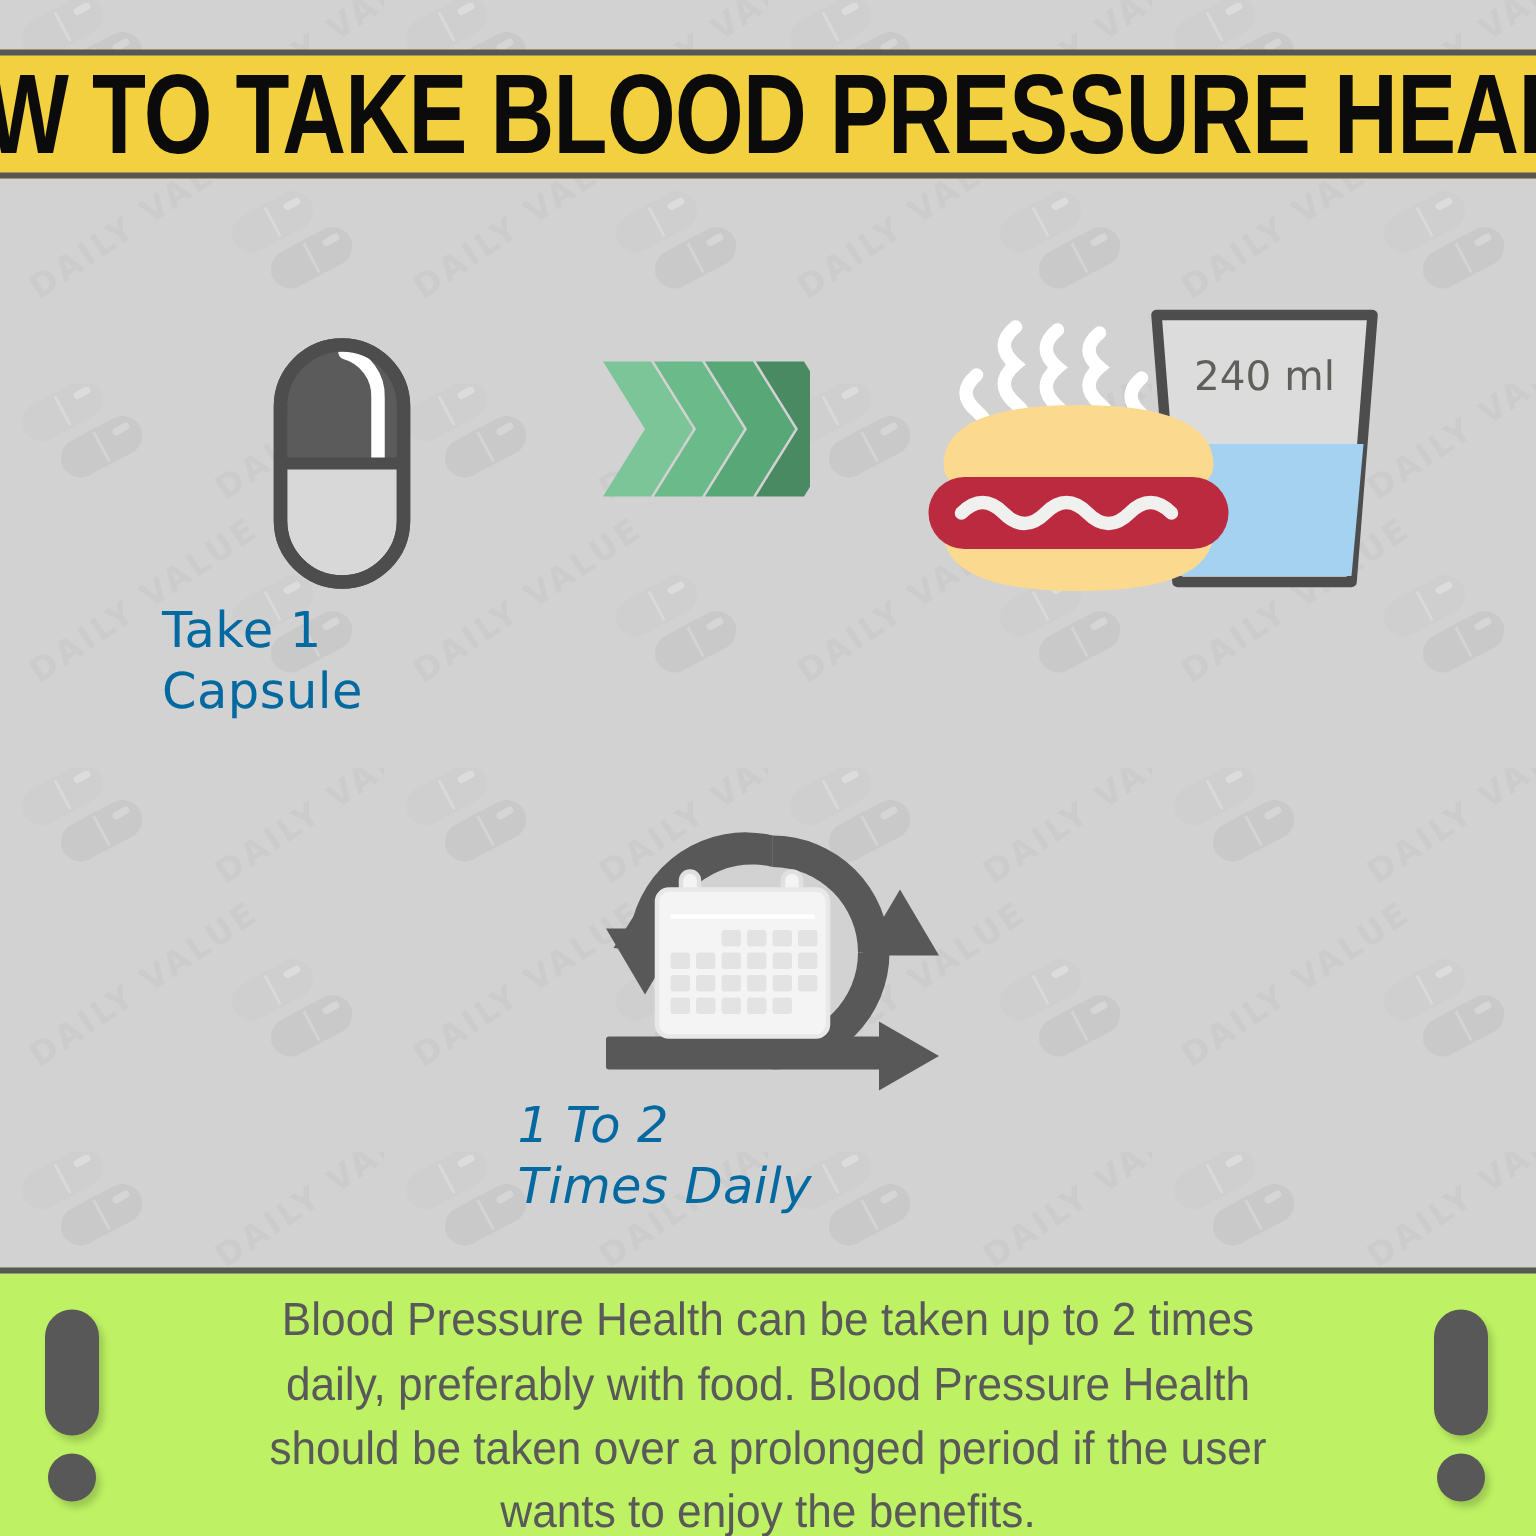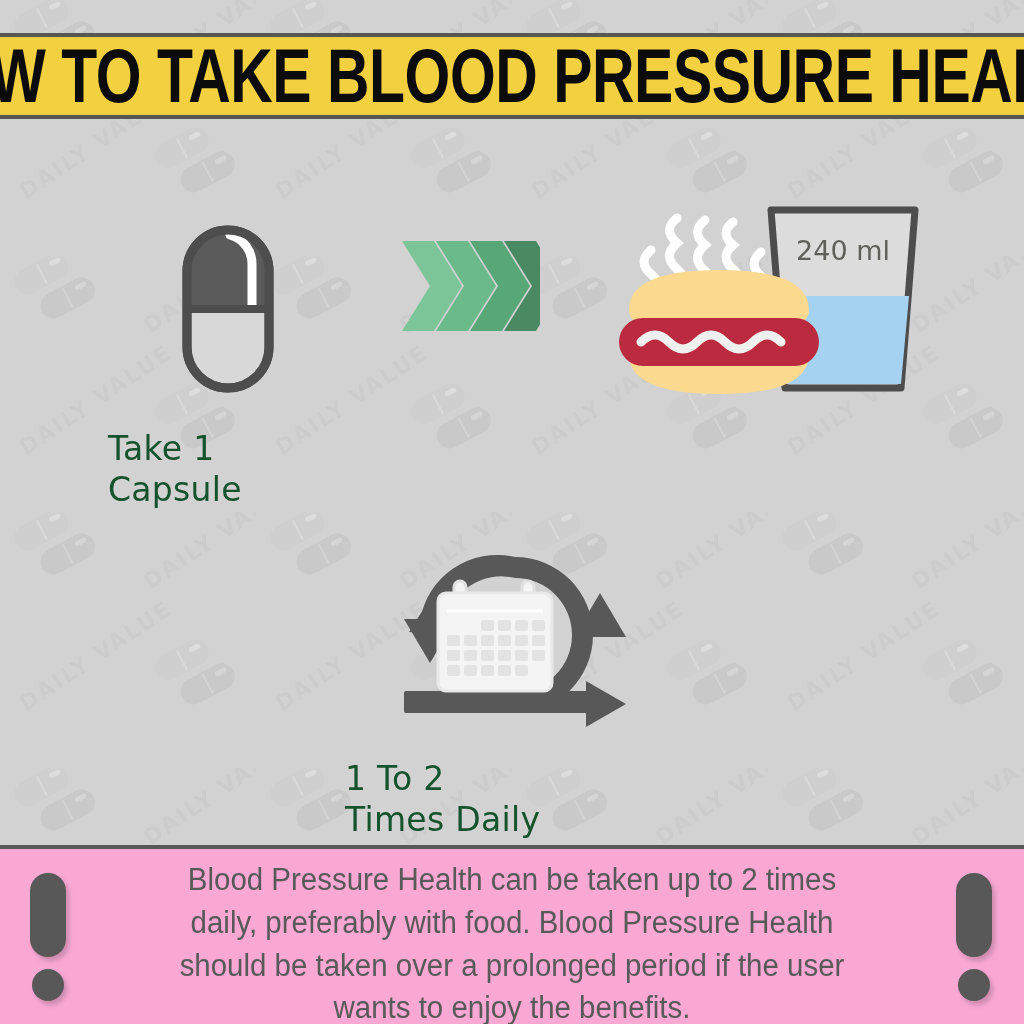--- a/index.html
+++ b/index.html
@@ -64,50 +64,49 @@
   }
 
   .step {
     position: absolute;
     text-align: left;
   }
   .step-label {
     font-family: "DejaVu Sans", sans-serif;
     font-size: 33px;
     font-weight: 400;
-    color: #14532d;
+    color: #0369a1;
     line-height: 1.25;
     white-space: pre-line;
     letter-spacing: 0.3px;
-    margin-top: 29px;
   }
 
   
   .step-capsule { left: 108px; top: 100px; width: 240px; }
   .capsule-icon { height: 180px; display: flex; align-items: center; justify-content: center; }
 
   
   .step-arrows { left: 400px; top: 118px; width: 180px; }
 
   
   .step-food { left: 580px; top: 55px; width: 380px; }
   .food-icon { height: 230px; display: flex; align-items: flex-end; justify-content: center; }
 
   
-  .step-calendar { left: 345px; top: 430px; width: 340px; }
+  .step-calendar { left: 345px; top: 430px; width: 340px; font-style: italic; }
   .calendar-icon { height: 180px; display: flex; align-items: center; justify-content: center; }
 
   
   .footer-band {
     position: absolute;
     left: 0;
     top: 845px;
     width: 1024px;
     height: 179px;
-    background: #f9a8d4;
+    background: #bef264;
     border-top: 4px solid #575757;
     box-sizing: border-box;
     z-index: 5;
   }
   .footer-text {
     position: absolute;
     left: 132px;
     top: 10px;
     width: 760px;
     text-align: center;

